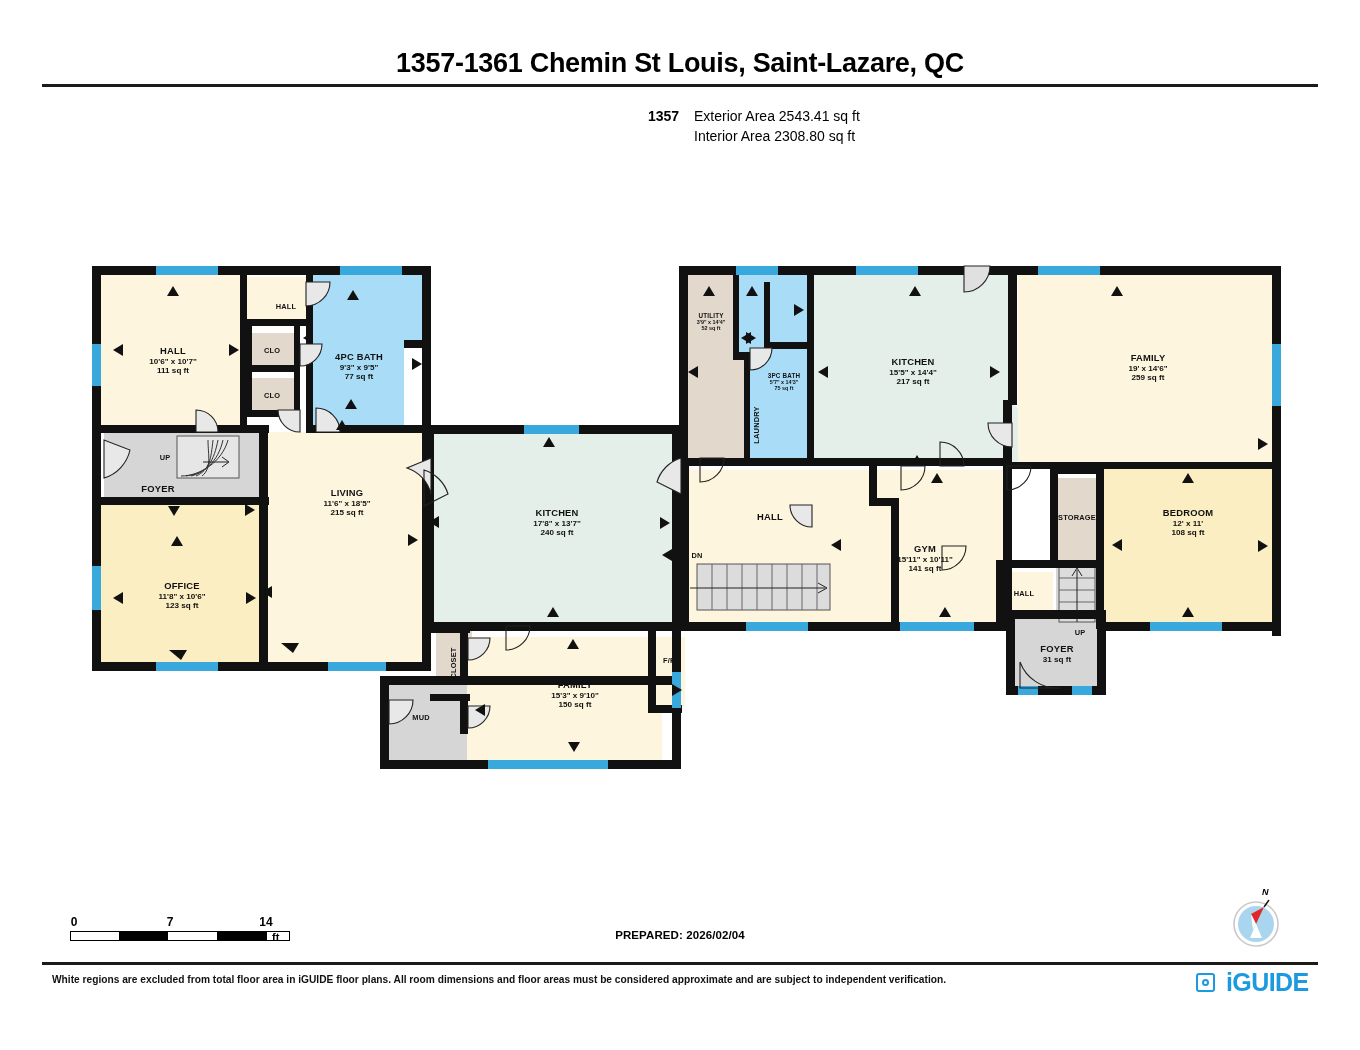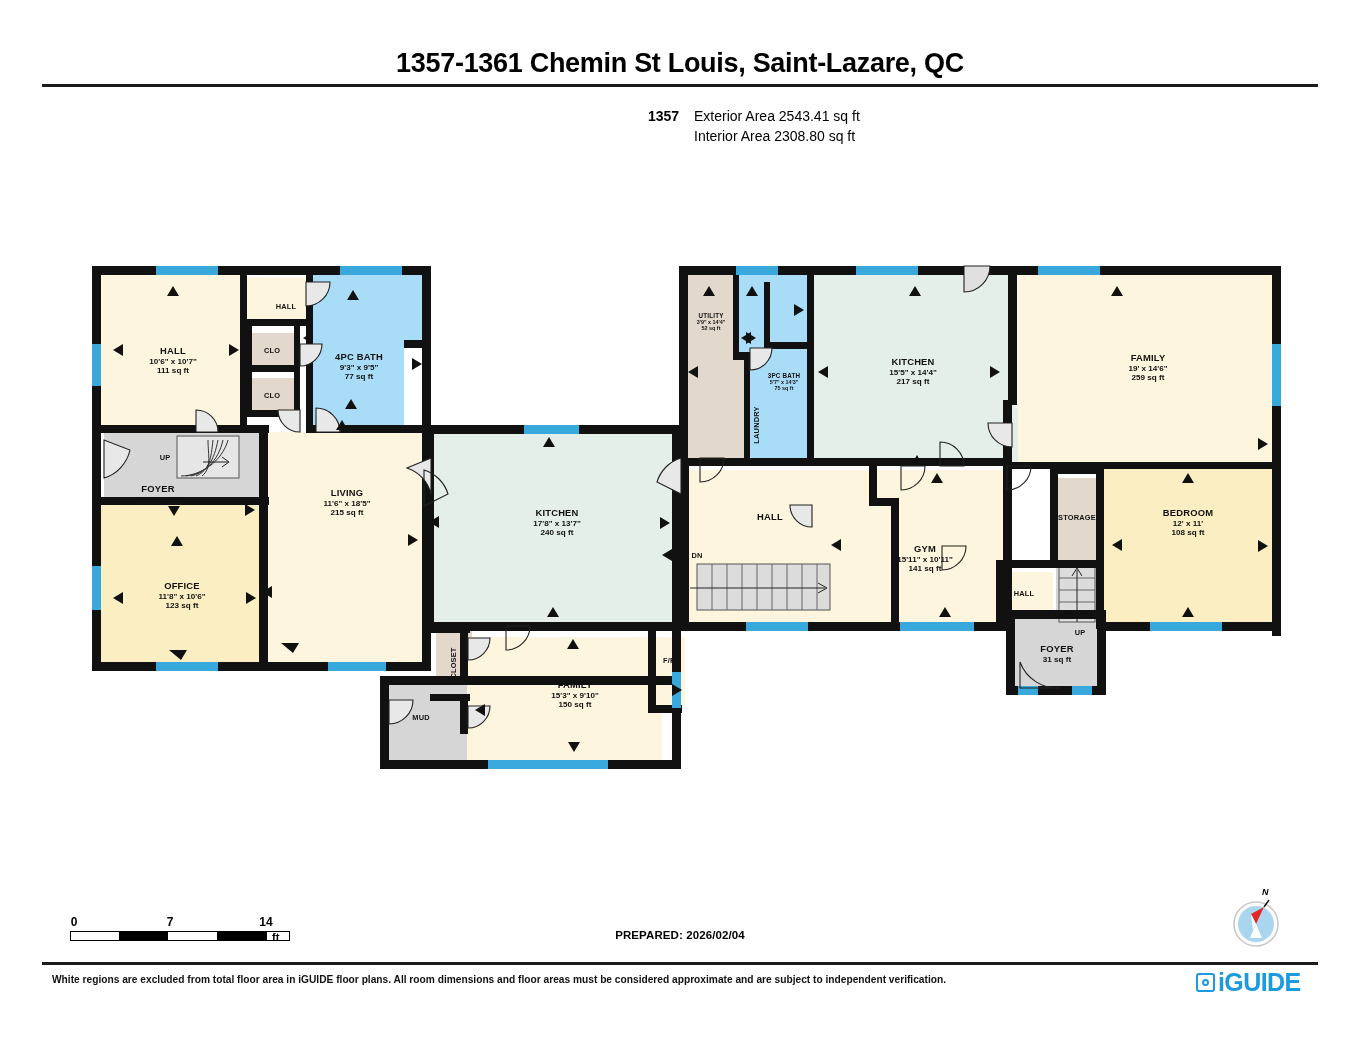--- a/index.html
+++ b/index.html
@@ -41,21 +41,21 @@
   #prepared{position:absolute;left:0;top:929px;width:1360px;text-align:center;
             font-size:11.5px;font-weight:bold;letter-spacing:.1px;}
 
   #compass{position:absolute;left:1228px;top:890px;width:62px;height:62px;}
   #compass .n{position:absolute;left:34px;top:-3px;font-size:9px;font-style:italic;font-weight:bold;}
 
   #footer-rule{position:absolute;left:42px;top:962px;width:1276px;height:3px;background:#1b1b1b;}
   #disclaimer{position:absolute;left:52px;top:973px;width:1040px;font-size:10.2px;
               font-weight:bold;color:#111;line-height:1.3;}
 
-  #brand{position:absolute;left:1196px;top:970px;display:flex;align-items:center;gap:3px;}
+  #brand{position:absolute;left:1196px;top:970px;display:flex;align-items:center;gap:11px;}
   #brand .bx{width:19px;height:19px;border:2.6px solid #1b9ae0;border-radius:3px;
              display:flex;align-items:center;justify-content:center;box-sizing:border-box;}
   #brand .bx .dot{width:7px;height:7px;border:2px solid #1b9ae0;border-radius:50%;box-sizing:border-box;}
   #brand .txt{font-size:25px;font-weight:bold;color:#1b9ae0;letter-spacing:-0.6px;line-height:1;}
 </style>
 </head>
 <body>
 
 <div id="title">1357-1361 Chemin St Louis, Saint-Lazare, QC</div>
 <div id="title-rule"></div>

